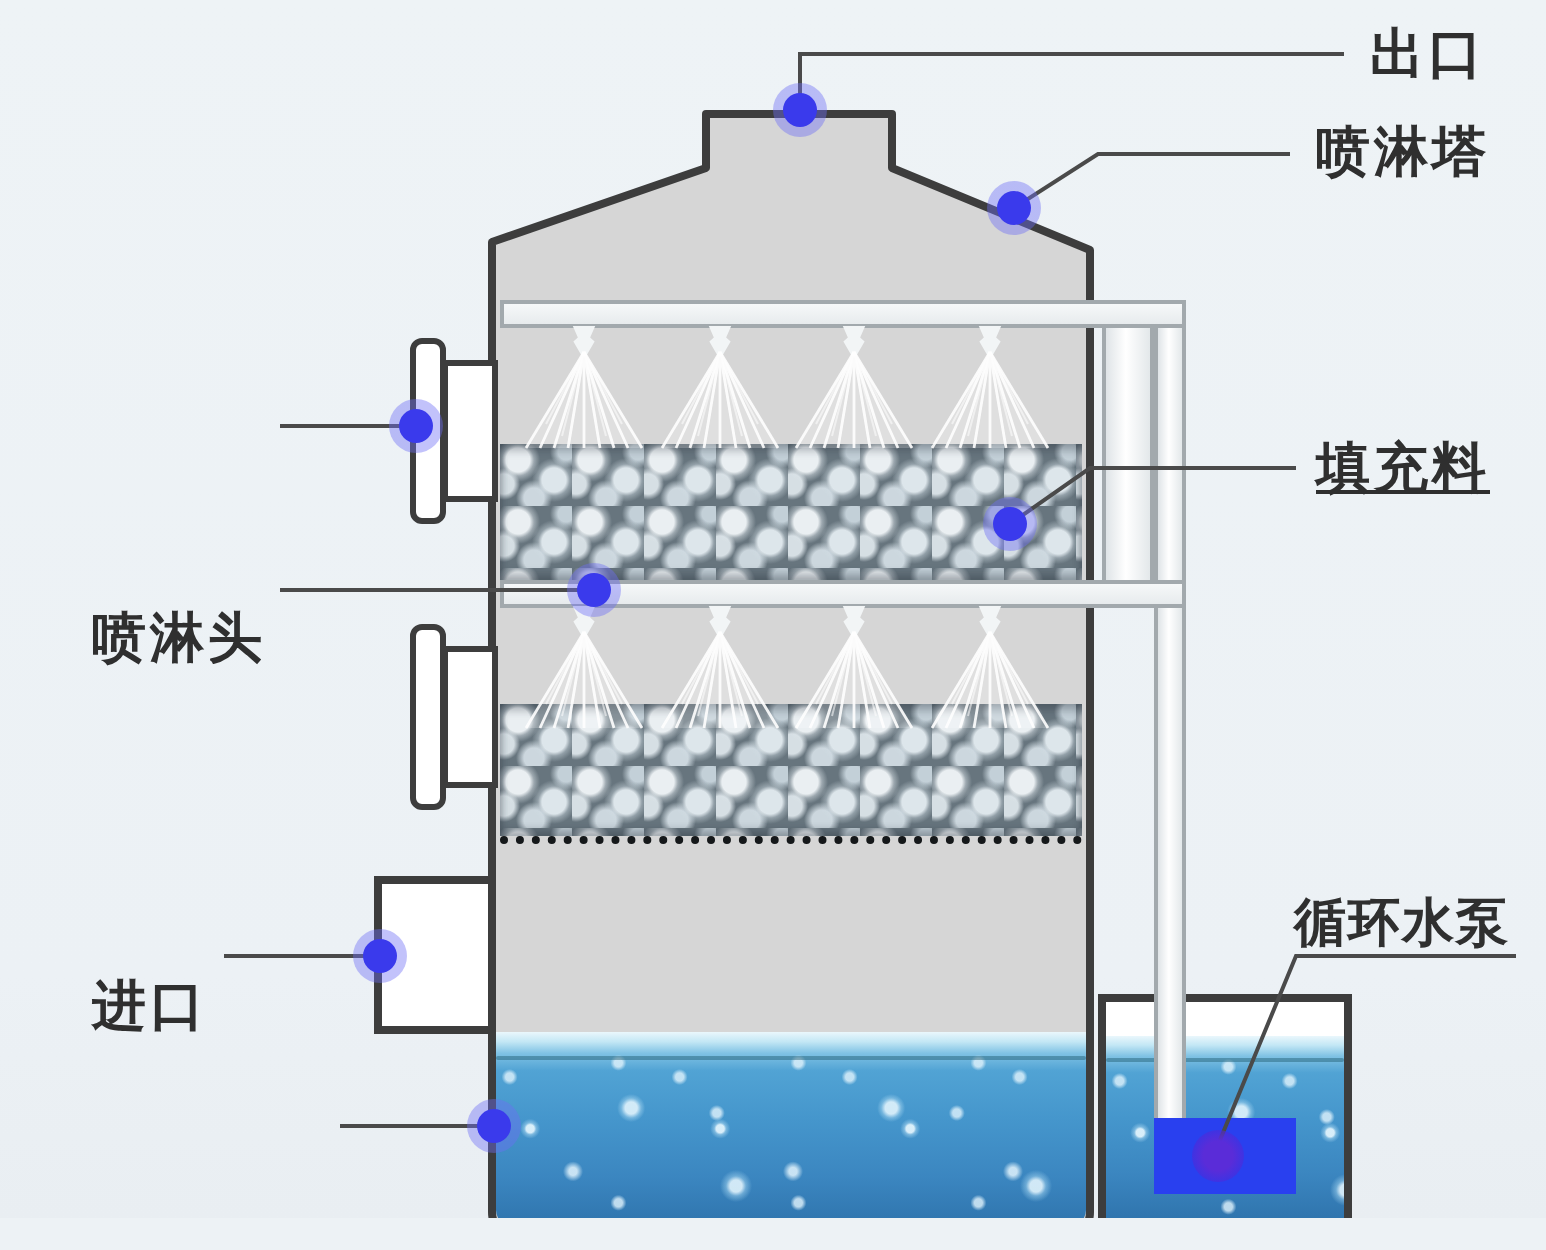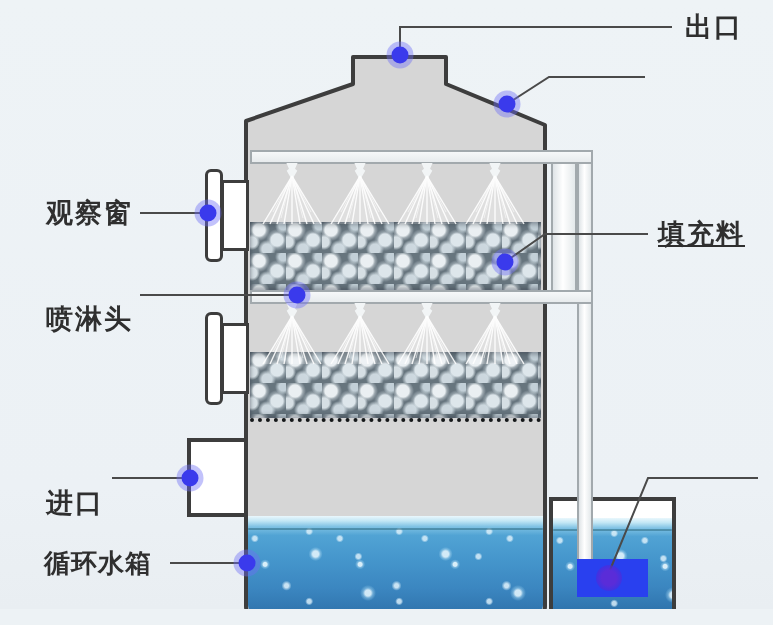--- a/index.html
+++ b/index.html
@@ -197,19 +197,19 @@
   <div class="dot" style="left:400px;top:55px;"></div>
   <div class="dot" style="left:507px;top:104px;"></div>
   <div class="dot" style="left:208px;top:213px;"></div>
   <div class="dot" style="left:505px;top:262px;"></div>
   <div class="dot" style="left:297px;top:295px;"></div>
   <div class="dot" style="left:190px;top:478px;"></div>
   <div class="dot" style="left:247px;top:563px;"></div>
   <div class="dot pump-dot" style="left:609px;top:578px;"></div>
 
   <div class="label" style="left:685px;top:14px;">出口</div>
-  <div class="label" style="left:46px;top:200px;">观察窗</div>
+  <div class="label" style="left:658px;top:63px;">喷淋塔</div>
   <div class="label" style="left:658px;top:221px;text-decoration:underline;">填充料</div>
   <div class="label" style="left:46px;top:282px;margin-top:24px;">喷淋头</div>
   <div class="label" style="left:46px;top:490px;">进口</div>
-  <div class="label small" style="left:44px;top:550px;">循环水箱</div>
+  <div class="label small" style="left:647px;top:448px;">循环水泵</div>
 
 </div>
 
 </body></html>

